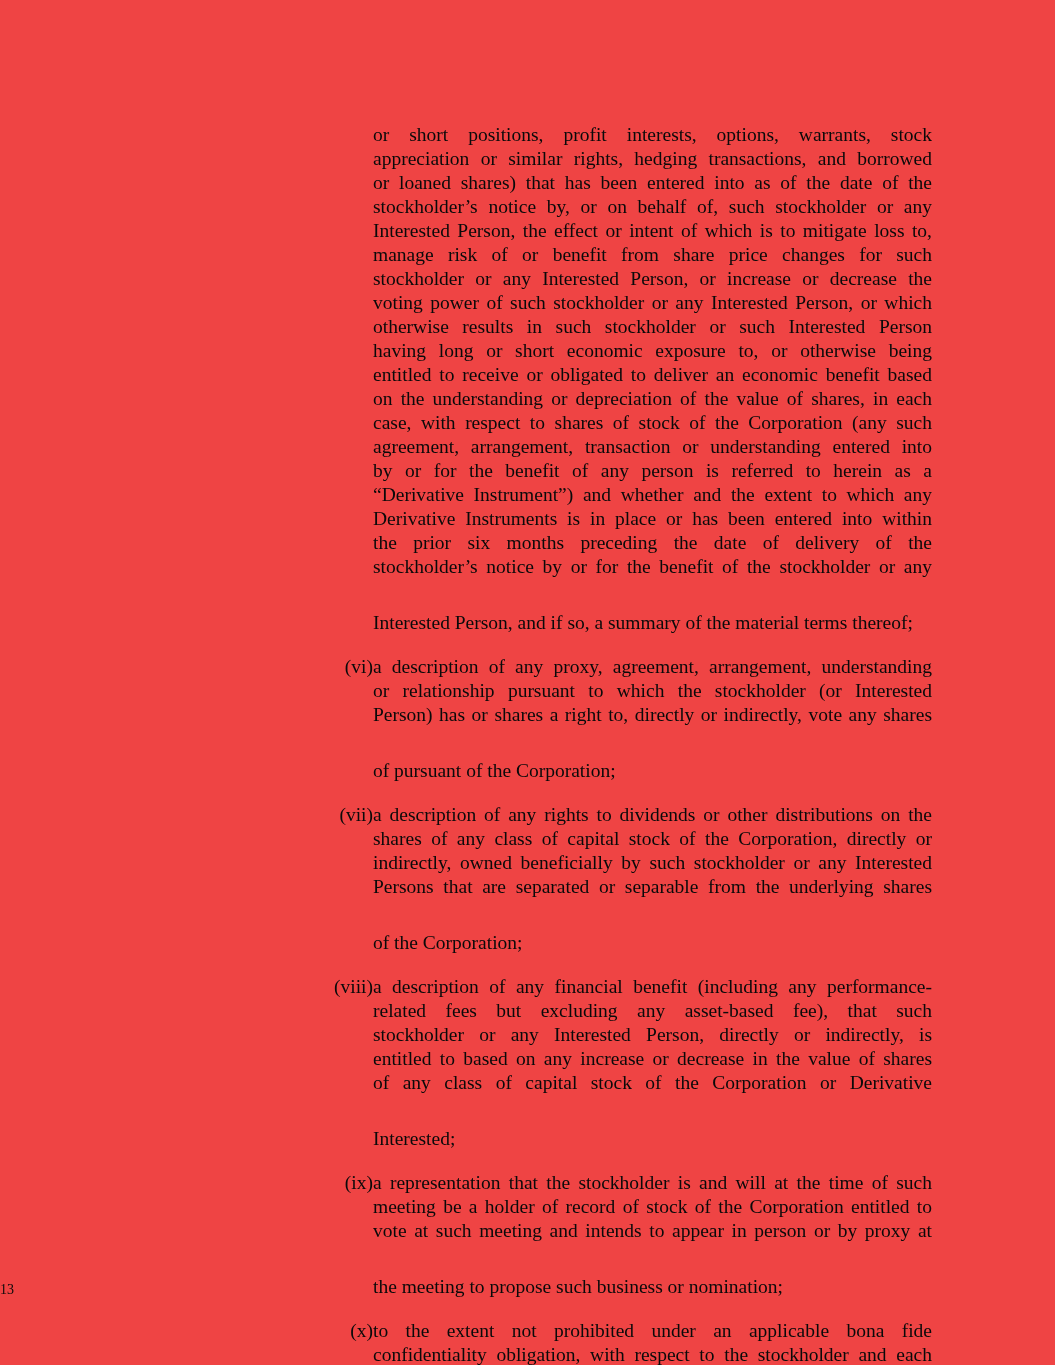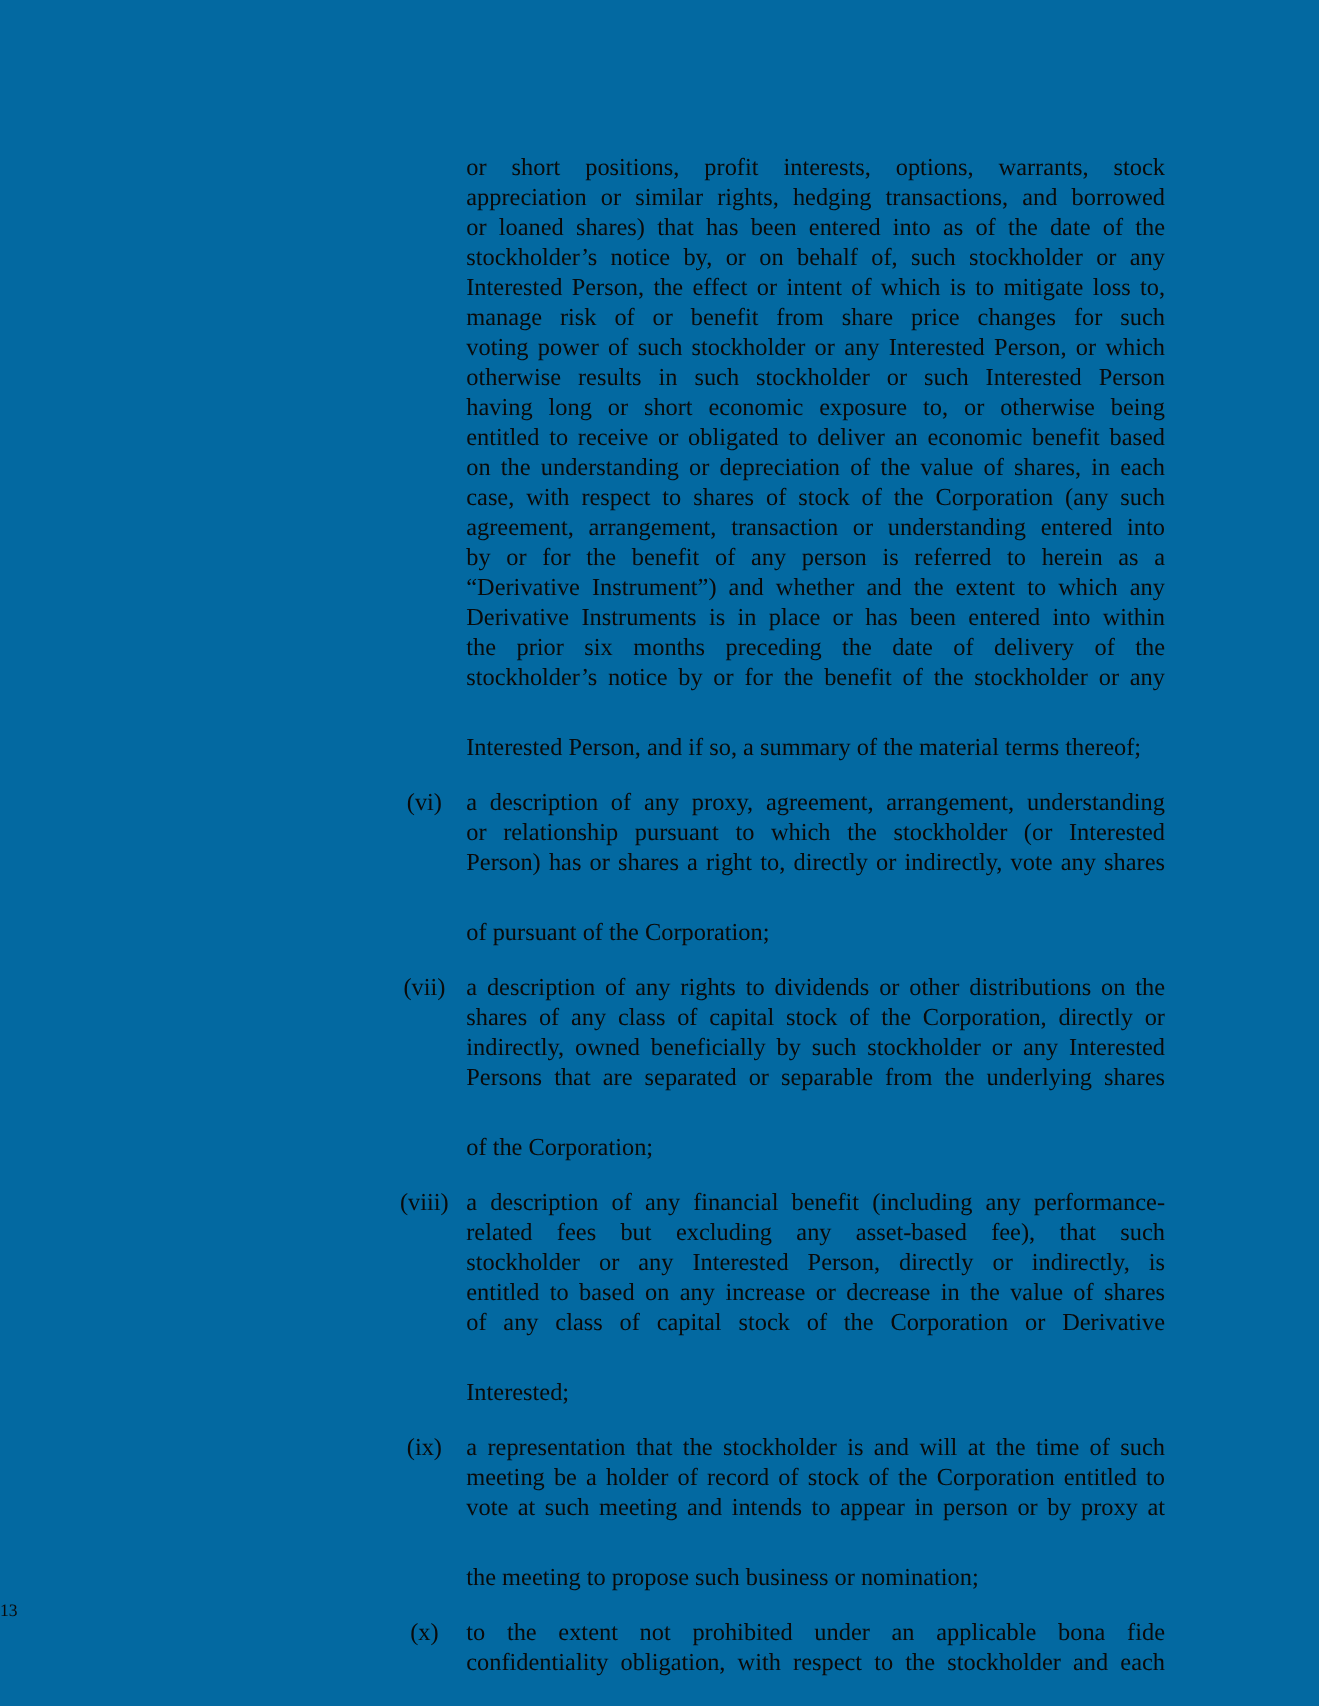--- a/index.html
+++ b/index.html
@@ -4,42 +4,42 @@
 <style>
   html, body {
     margin: 0;
     padding: 0;
     background: #ffffff;
   }
   .page {
     position: relative;
     width: 1055px;
     height: 1365px;
-    background: #0369a1;
+    background: #ef4444;
     font-family: "Liberation Serif", "DejaVu Serif", serif;
     color: #0a0a0a;
     overflow: hidden;
   }
   .content {
     position: absolute;
     top: 123px;
     left: 306px;
     width: 627px;
   }
   .item {
     display: flex;
     margin: 0 0 20px 0;
   }
   .item:last-child { margin-bottom: 0; }
   .label {
     flex: 0 0 67px;
     width: 67px;
     font-size: 19.5px;
     line-height: 24px;
-    text-align: center;
+    text-align: right;
     white-space: nowrap;
   }
   .text {
     flex: 0 0 559px;
     width: 559px;
   }
   .line {
     font-size: 19.5px;
     line-height: 24px;
     text-align: justify;
@@ -67,20 +67,21 @@
   <div class="content" id="doc-body">
       <div class="item">
         <div class="label"></div>
         <div class="text">
           <div class="line">or short positions, profit interests, options, warrants, stock</div>
           <div class="line">appreciation or similar rights, hedging transactions, and borrowed</div>
           <div class="line">or loaned shares) that has been entered into as of the date of the</div>
           <div class="line">stockholder’s notice by, or on behalf of, such stockholder or any</div>
           <div class="line">Interested Person, the effect or intent of which is to mitigate loss to,</div>
           <div class="line">manage risk of or benefit from share price changes for such</div>
+          <div class="line">stockholder or any Interested Person, or increase or decrease the</div>
           <div class="line">voting power of such stockholder or any Interested Person, or which</div>
           <div class="line">otherwise results in such stockholder or such Interested Person</div>
           <div class="line">having long or short economic exposure to, or otherwise being</div>
           <div class="line">entitled to receive or obligated to deliver an economic benefit based</div>
           <div class="line">on the understanding or depreciation of the value of shares, in each</div>
           <div class="line">case, with respect to shares of stock of the Corporation (any such</div>
           <div class="line">agreement, arrangement, transaction or understanding entered into</div>
           <div class="line">by or for the benefit of any person is referred to herein as a</div>
           <div class="line">“Derivative Instrument”) and whether and the extent to which any</div>
           <div class="line">Derivative Instruments is in place or has been entered into within</div>

